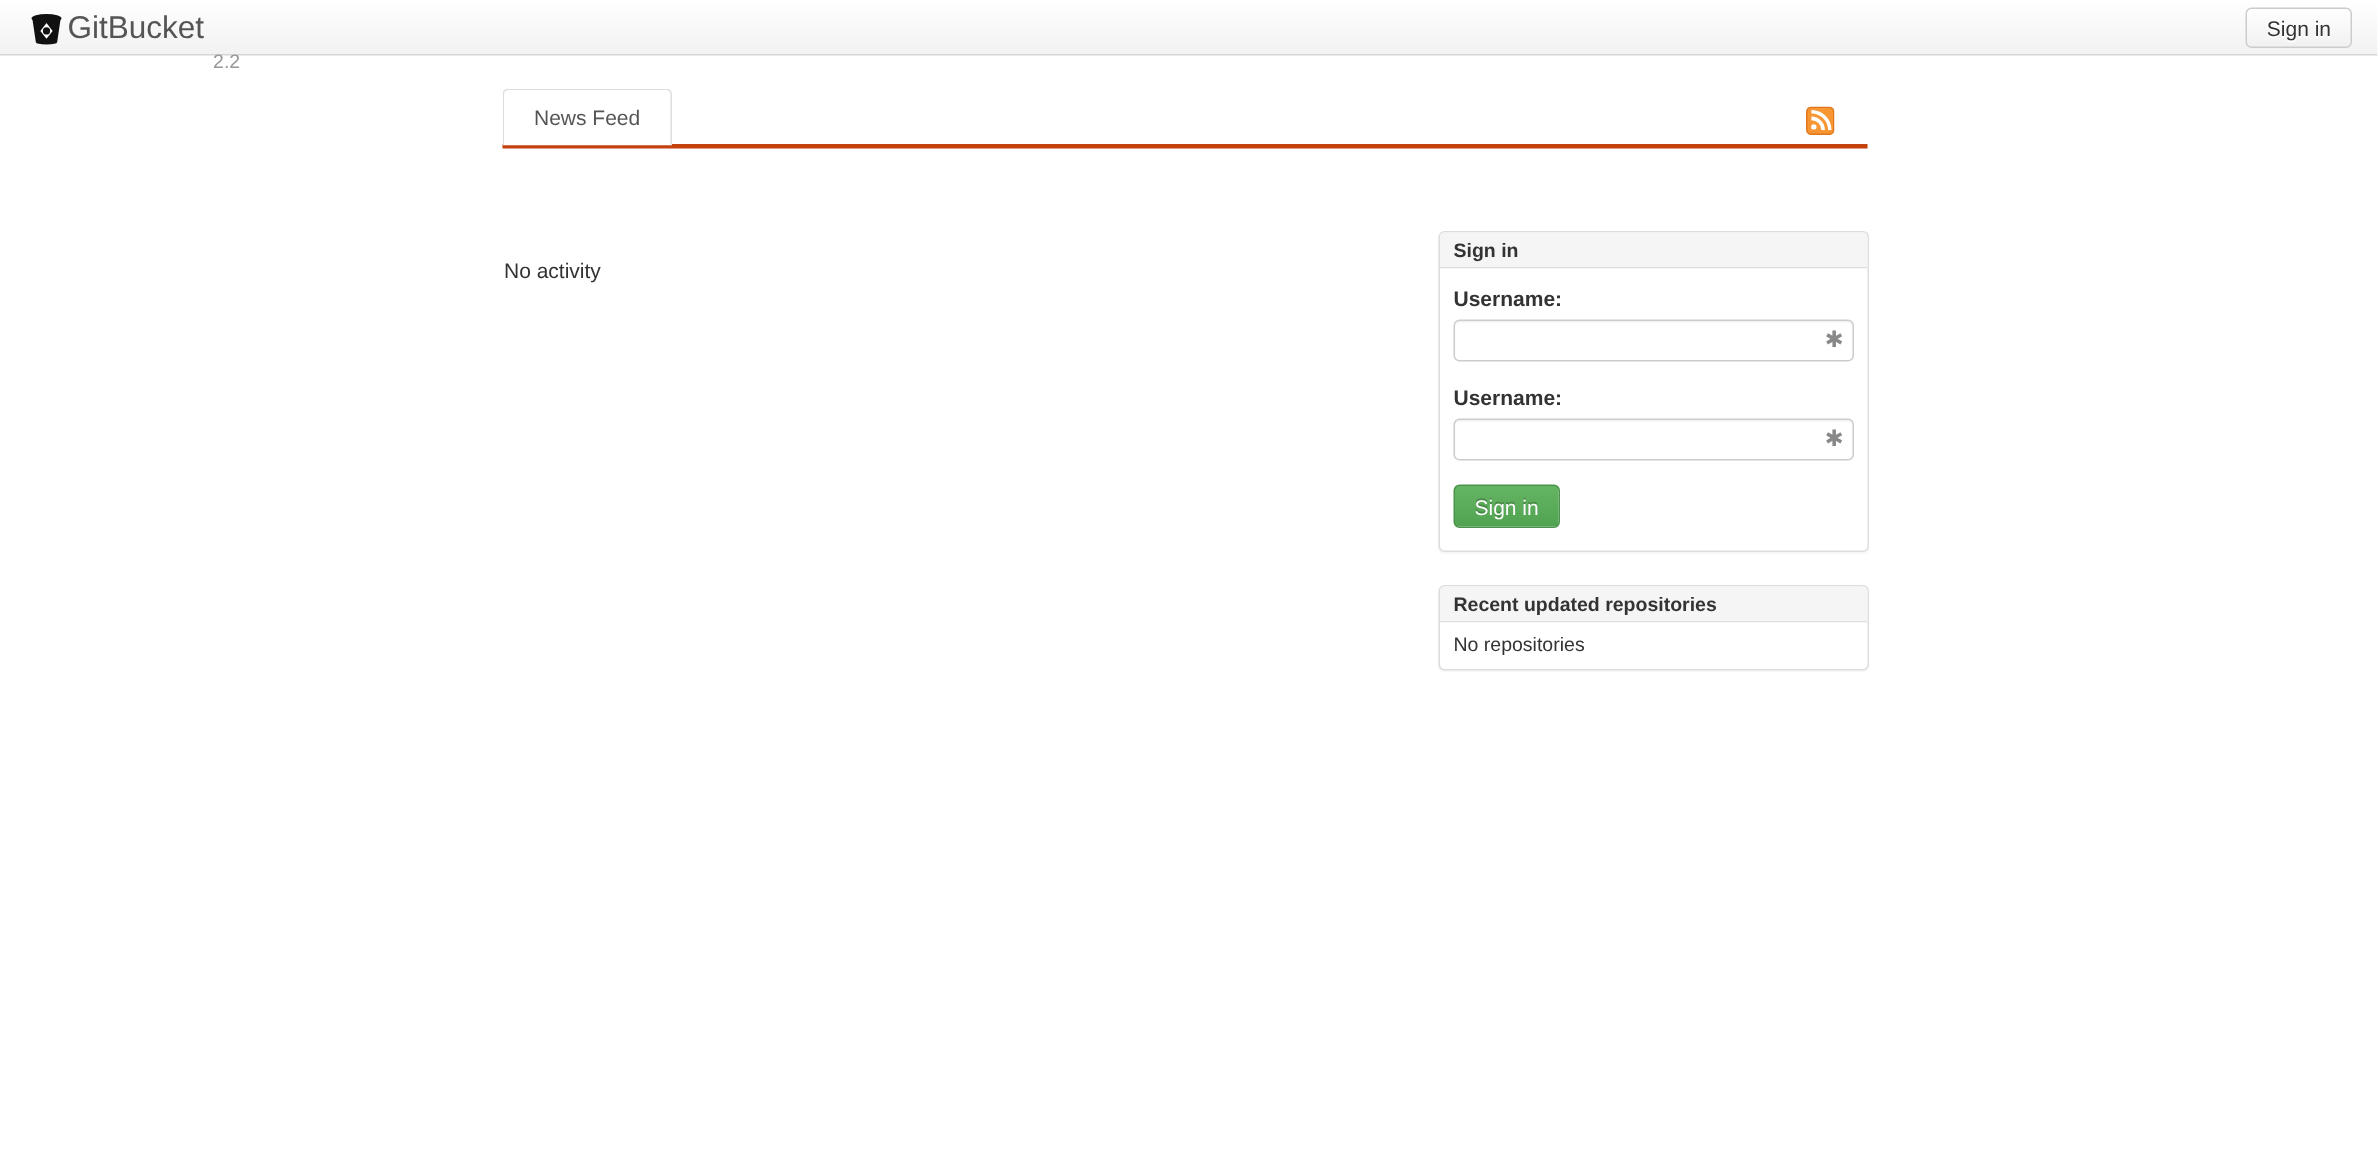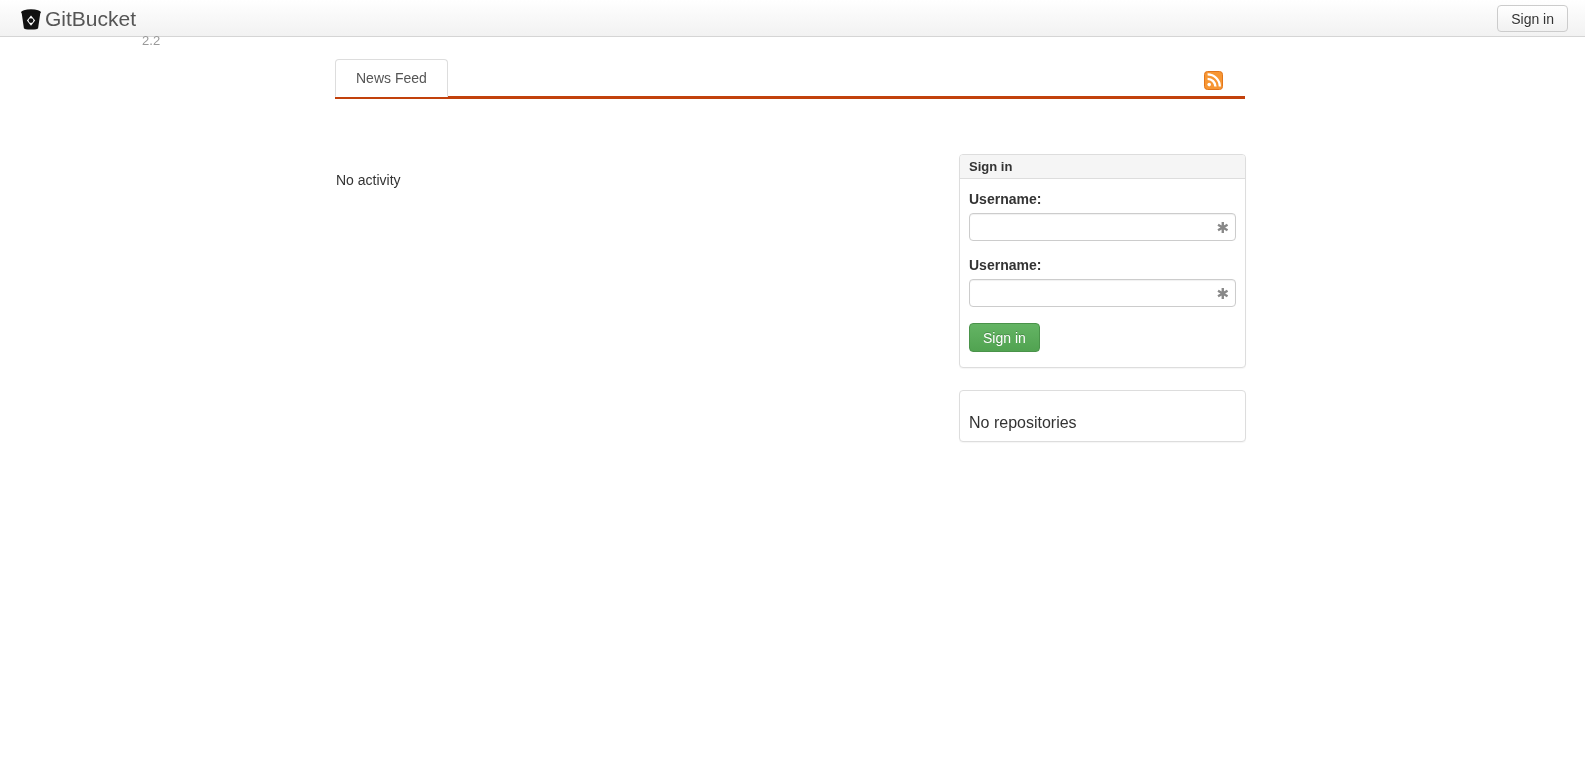--- a/index.html
+++ b/index.html
@@ -193,24 +193,23 @@
     font-family: "Liberation Sans", sans-serif;
     font-size: 14px;
     color: #ffffff;
     background: linear-gradient(to bottom, #64b464 0%, #51a351 100%);
     border: 1px solid #4a934a;
     border-radius: 4px;
     cursor: pointer;
     text-shadow: 0 -1px 0 rgba(0,0,0,0.22);
   }
   #repo-empty {
-    font-size: 16px;
+    font-size: 13px;
     color: #333333;
     padding: 7px 9px 9px 9px;
-    margin-top: 16px;
   }
 </style>
 </head>
 <body>
 
 <div id="app-header">
 
   <a id="brand" href="#">
     <span id="bucket-icon">
       <svg width="22" height="21" viewBox="0 0 22 21" xmlns="http://www.w3.org/2000/svg">
@@ -261,17 +260,18 @@
         <div class="input-wrap">
           <input class="text-input" type="password" placeholder="" style="">
           <span class="required-mark">✱</span>
         </div>
 
         <button id="signin-submit" type="button">Sign in</button>
       </div>
     </div>
 
     <div class="panel">
+      <div class="panel-heading">Recent updated repositories</div>
       <div id="repo-empty">No repositories</div>
     </div>
 
   </div>
 </div>
 
 </body></html>

